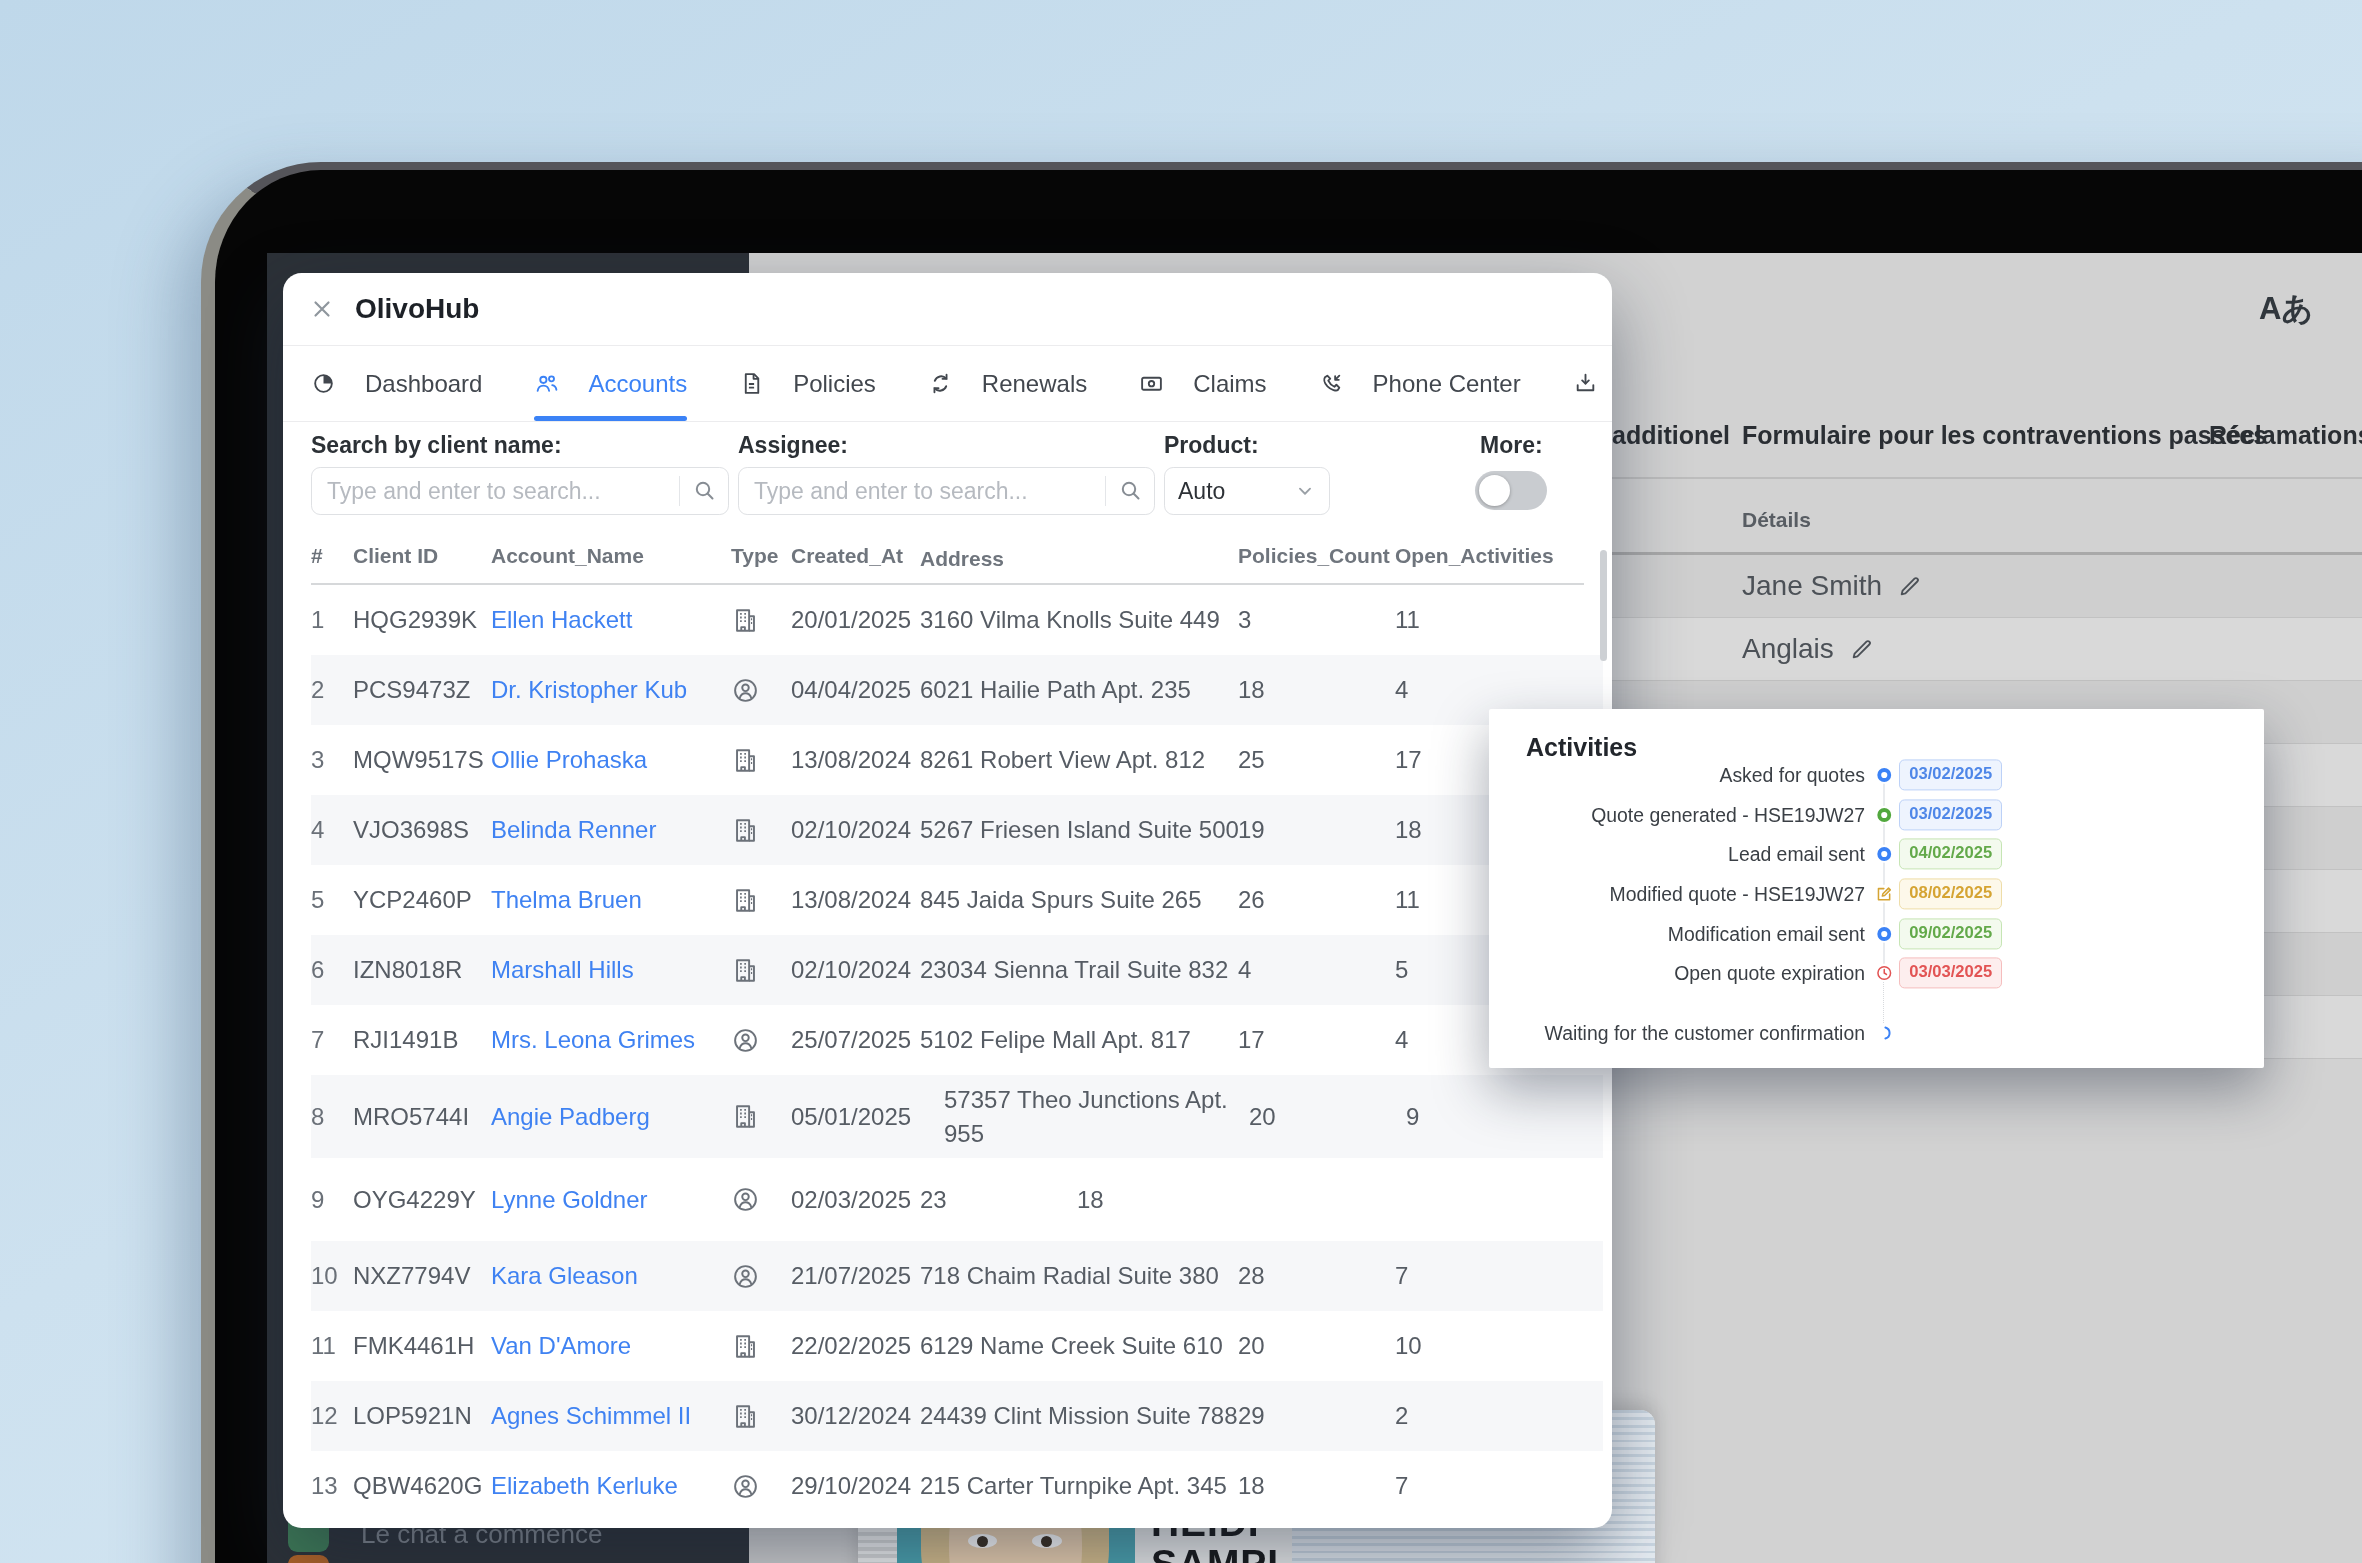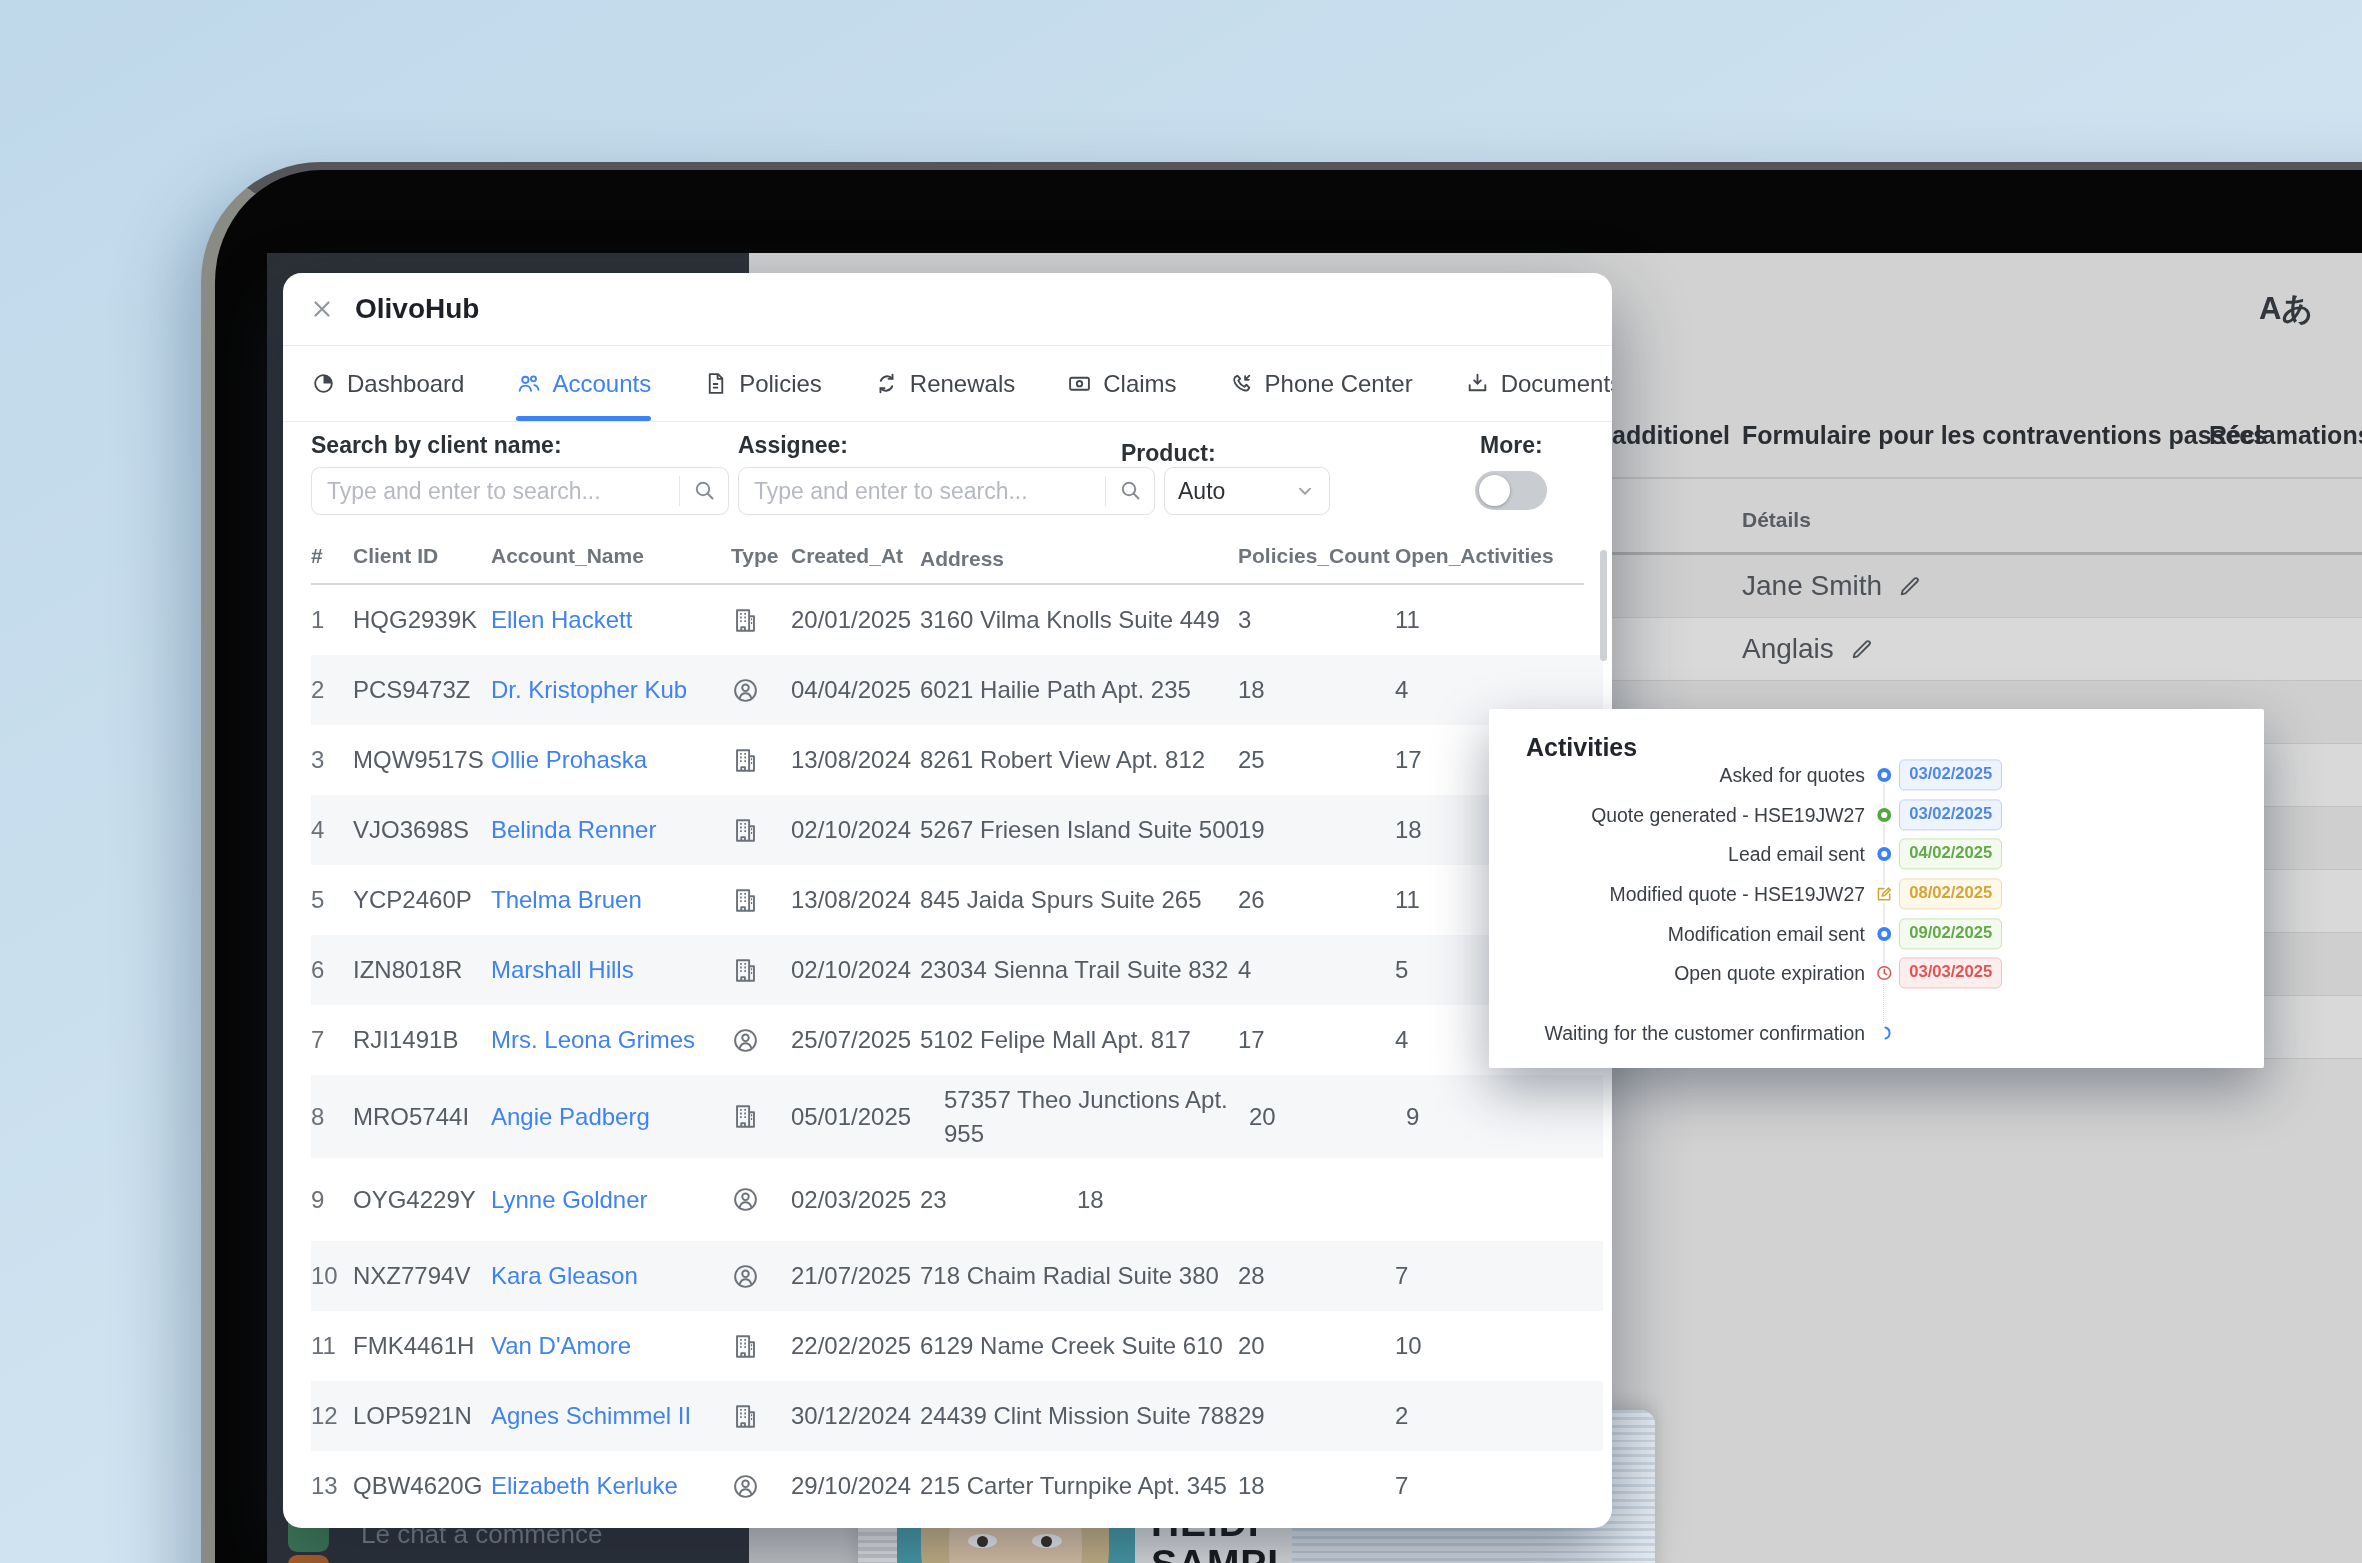--- a/index.html
+++ b/index.html
@@ -43,21 +43,21 @@
   .chat-text{font-size:26px;color:#7f858c;white-space:nowrap;}
   .chat2{left:94px;top:1305px;display:flex;align-items:center;gap:13px;}
   .chat2 .ico{width:24px;height:24px;color:#7f858c;}
   
   .modal{left:283px;top:273px;width:1329px;height:1255px;background:#fff;border-radius:18.5px;
     box-shadow:0 28px 74px rgba(25,35,55,.45);z-index:10;overflow:hidden;}
   .m-close{left:26px;top:23px;width:26px;height:26px;color:#8f969d;cursor:pointer;}
   .m-title{left:72px;top:20px;font-size:28px;font-weight:700;color:#1d2127;}
   .m-div{left:0;right:0;height:0.9px;background:#ececee;}
   .m-tabs{left:28px;top:73px;height:75px;display:flex;gap:52px;align-items:stretch;}
-  .m-tab{position:relative;display:flex;align-items:center;gap:11px;font-size:24px;color:#42474e;cursor:pointer;white-space:nowrap;}
+  .m-tab{position:relative;display:flex;align-items:center;gap:29px;font-size:24px;color:#42474e;cursor:pointer;white-space:nowrap;}
   .m-tab .ico{width:25px;height:25px;}
   .m-tab.active{color:var(--accent);}
   .m-tab.active::after{content:"";position:absolute;left:0;right:0;bottom:0;height:4.6px;border-radius:2.8px;background:var(--accent);}
   .f-label{top:159px;font-size:23px;font-weight:600;color:#2c3136;white-space:nowrap;}
   .f-box{top:194px;height:48px;border:1.8px solid #dfe1e4;border-radius:9.2px;background:#fff;box-sizing:border-box;}
   .f-box input{position:absolute;left:13px;top:0;height:44px;width:calc(100% - 65px);border:none;outline:none;
     font-size:23px;color:#2d3136;font-family:inherit;background:transparent;}
   .f-box input::placeholder{color:#b6bac0;}
   .f-sep{position:absolute;right:48px;top:8.3px;bottom:8.3px;width:0.9px;background:#e4e6e9;}
   .f-ico{position:absolute;right:12px;top:10px;width:24px;height:24px;color:#878d94;cursor:pointer;}
@@ -260,21 +260,21 @@
               <path d="M4.5 13.5v5h15v-5"></path>
             </svg>
           </span>
           <span>Documents</span>
         </div>
       </div>
     <div class="abs m-div" style="top:148px;"></div>
 
     <div class="abs f-label" style="left:28px;">Search by client name:</div>
     <div class="abs f-label" style="left:455px;">Assignee:</div>
-    <div class="abs f-label" style="left:838px;margin-top:8px;">Product:</div>
+    <div class="abs f-label" style="left:881px;">Product:</div>
     <div class="abs f-label" style="left:1197px;">More:</div>
 
     <div class="abs f-box" style="left:28px;width:418px;">
       <input type="text" placeholder="Type and enter to search..." style="">
       <div class="f-sep"></div>
       <span class="f-ico ico">
           <svg viewBox="0 0 24 24" fill="none" stroke="currentColor" stroke-width="2" stroke-linecap="round">
             <circle cx="11" cy="11" r="6.2"></circle>
             <path d="M15.8 15.8L20.5 20.5"></path>
           </svg>

